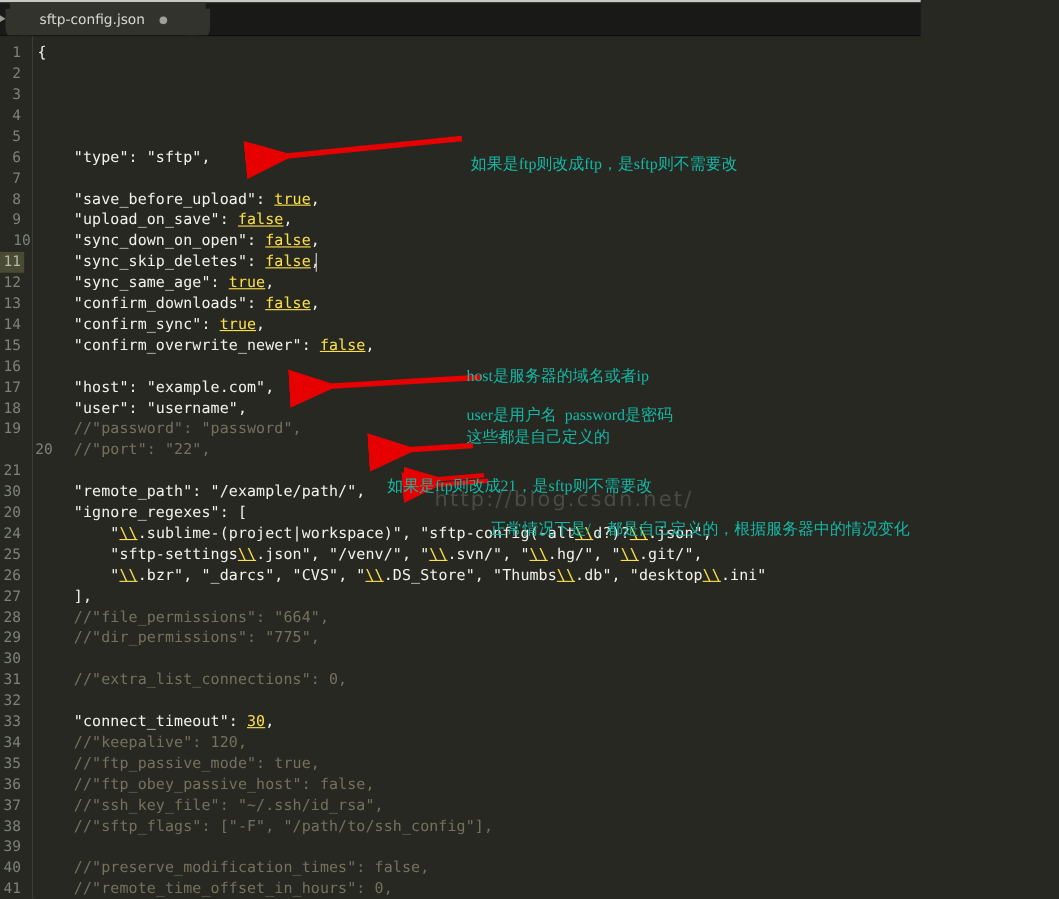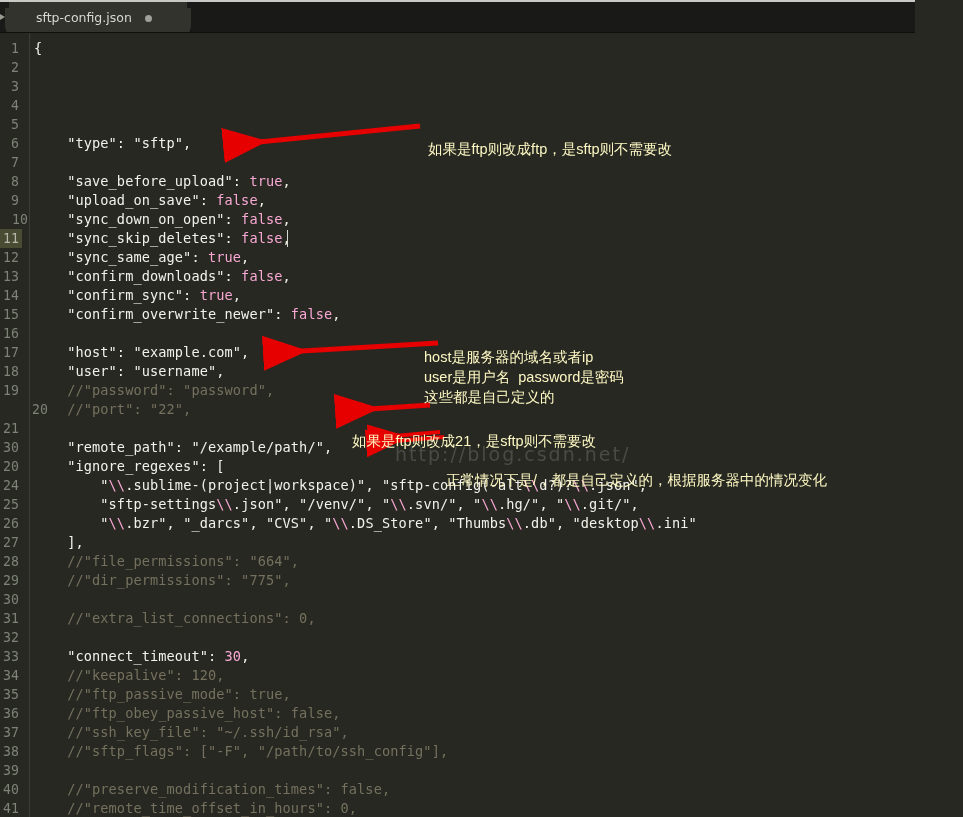--- a/index.html
+++ b/index.html
@@ -11,21 +11,21 @@
   body {
     width: 963px; height: 817px;
     overflow: hidden;
     font-family: "DejaVu Sans Mono", "Liberation Mono", monospace;
     position: relative;
   }
 
   
   .tabbar {
     position: absolute; top: 0; left: 0;
-    width: 915px; height: 33px;
+    width: 837px; height: 33px;
     background: #191917;
     border-bottom: 1px solid #0f0f0e;
     overflow: hidden;
   }
   .tabbar-topline {
     position: absolute; top: 0; left: 0; width: 963px; height: 2px;
     background: #c8c8c4;
   }
   .sidebar-arrow {
     position: absolute; left: -8px; top: 9px;
@@ -97,35 +97,35 @@
   }
   .line {
     position: absolute; left: 0;
     height: 19px; line-height: 19px;
     font-size: 13.6px;
     white-space: pre;
     color: #f2f2eb;
     letter-spacing: 0.1px;
   }
   .cm { color: #75715e; }      
-  .kw { color: #f9a8d4; }      
+  .kw { color: #fde047; text-decoration: underline; }      
   .st { color: #f2f2eb; }      
   .pn { color: #f2f2eb; }      
 
   .caret {
     position: absolute;
     width: 1px; height: 17px;
     background: #d8d8d2;
   }
 
   
   .anno {
     position: absolute;
-    color: #fef9c3;
-    font-family: Liberation Sans, sans-serif;
+    color: #14b8a6;
+    font-family: Liberation Serif, serif;
     font-size: 14.5px;
     white-space: pre;
     z-index: 20;
   }
   svg.arrows {
     position: absolute; top: 0; left: 0;
     width: 963px; height: 784px;
     pointer-events: none;
     z-index: 15;
   }
@@ -248,21 +248,21 @@
     <line x1="438" y1="310" x2="268" y2="320" stroke="#e60000" stroke-width="5" marker-end="url(#ah)"></line>
     <line x1="430" y1="372" x2="340" y2="378" stroke="#e60000" stroke-width="5" marker-end="url(#ah)"></line>
     <line x1="440" y1="399" x2="372" y2="405" stroke="#e60000" stroke-width="4" marker-end="url(#ah)"></line>
   </svg>
   <svg class="arrows" viewBox="0 0 963 784">
     <line x1="444" y1="404" x2="370" y2="410" stroke="#e60000" stroke-width="4" marker-end="url(#ah)"></line>
   </svg>
 
   <div id="annos">
       <div class="anno" style="left: 428px; top: 107px;">如果是ftp则改成ftp，是sftp则不需要改</div>
-      <div class="anno" style="left: 424px; top: 315px;">host是服务器的域名或者ip</div>
+      <div class="anno" style="left: 424px; top: 299px;">host是服务器的域名或者ip</div>
       <div class="anno" style="left: 424px; top: 335px;">user是用户名  password是密码</div>
       <div class="anno" style="left: 424px; top: 355px;">这些都是自己定义的</div>
       <div class="anno" style="left: 352px; top: 399px;">如果是ftp则改成21，是sftp则不需要改</div>
       <div class="anno" style="left: 446px; top: 438px; text-align: right;">正常情况下是/，都是自己定义的，根据服务器中的情况变化</div>
     </div>
   <div id="marks">
       <div class="watermark-url" style="left: 395px; top: 410px;">http://blog.csdn.net/</div>
     </div>
 </div>
 

